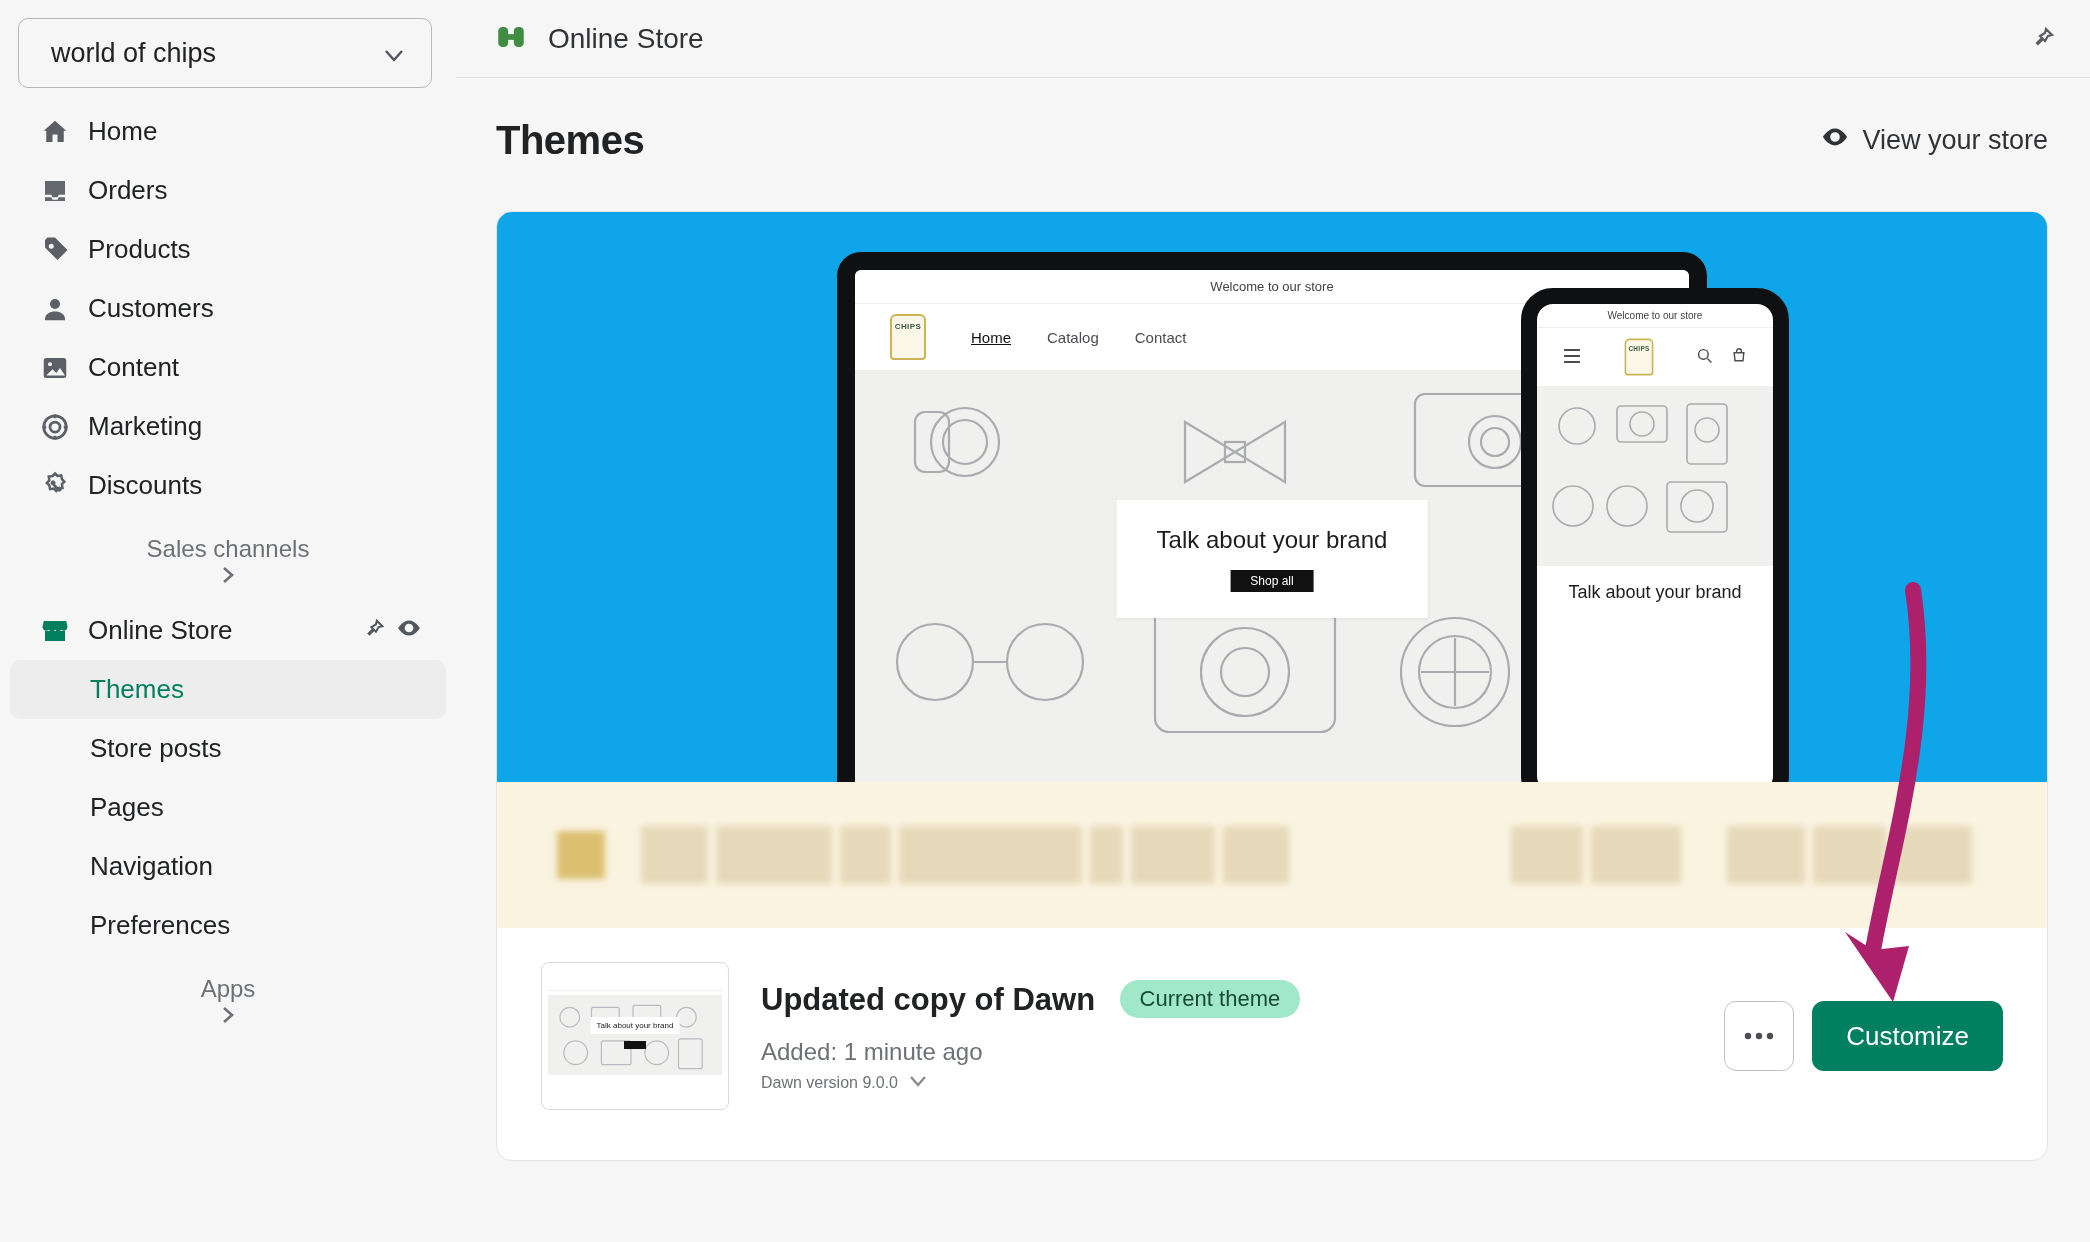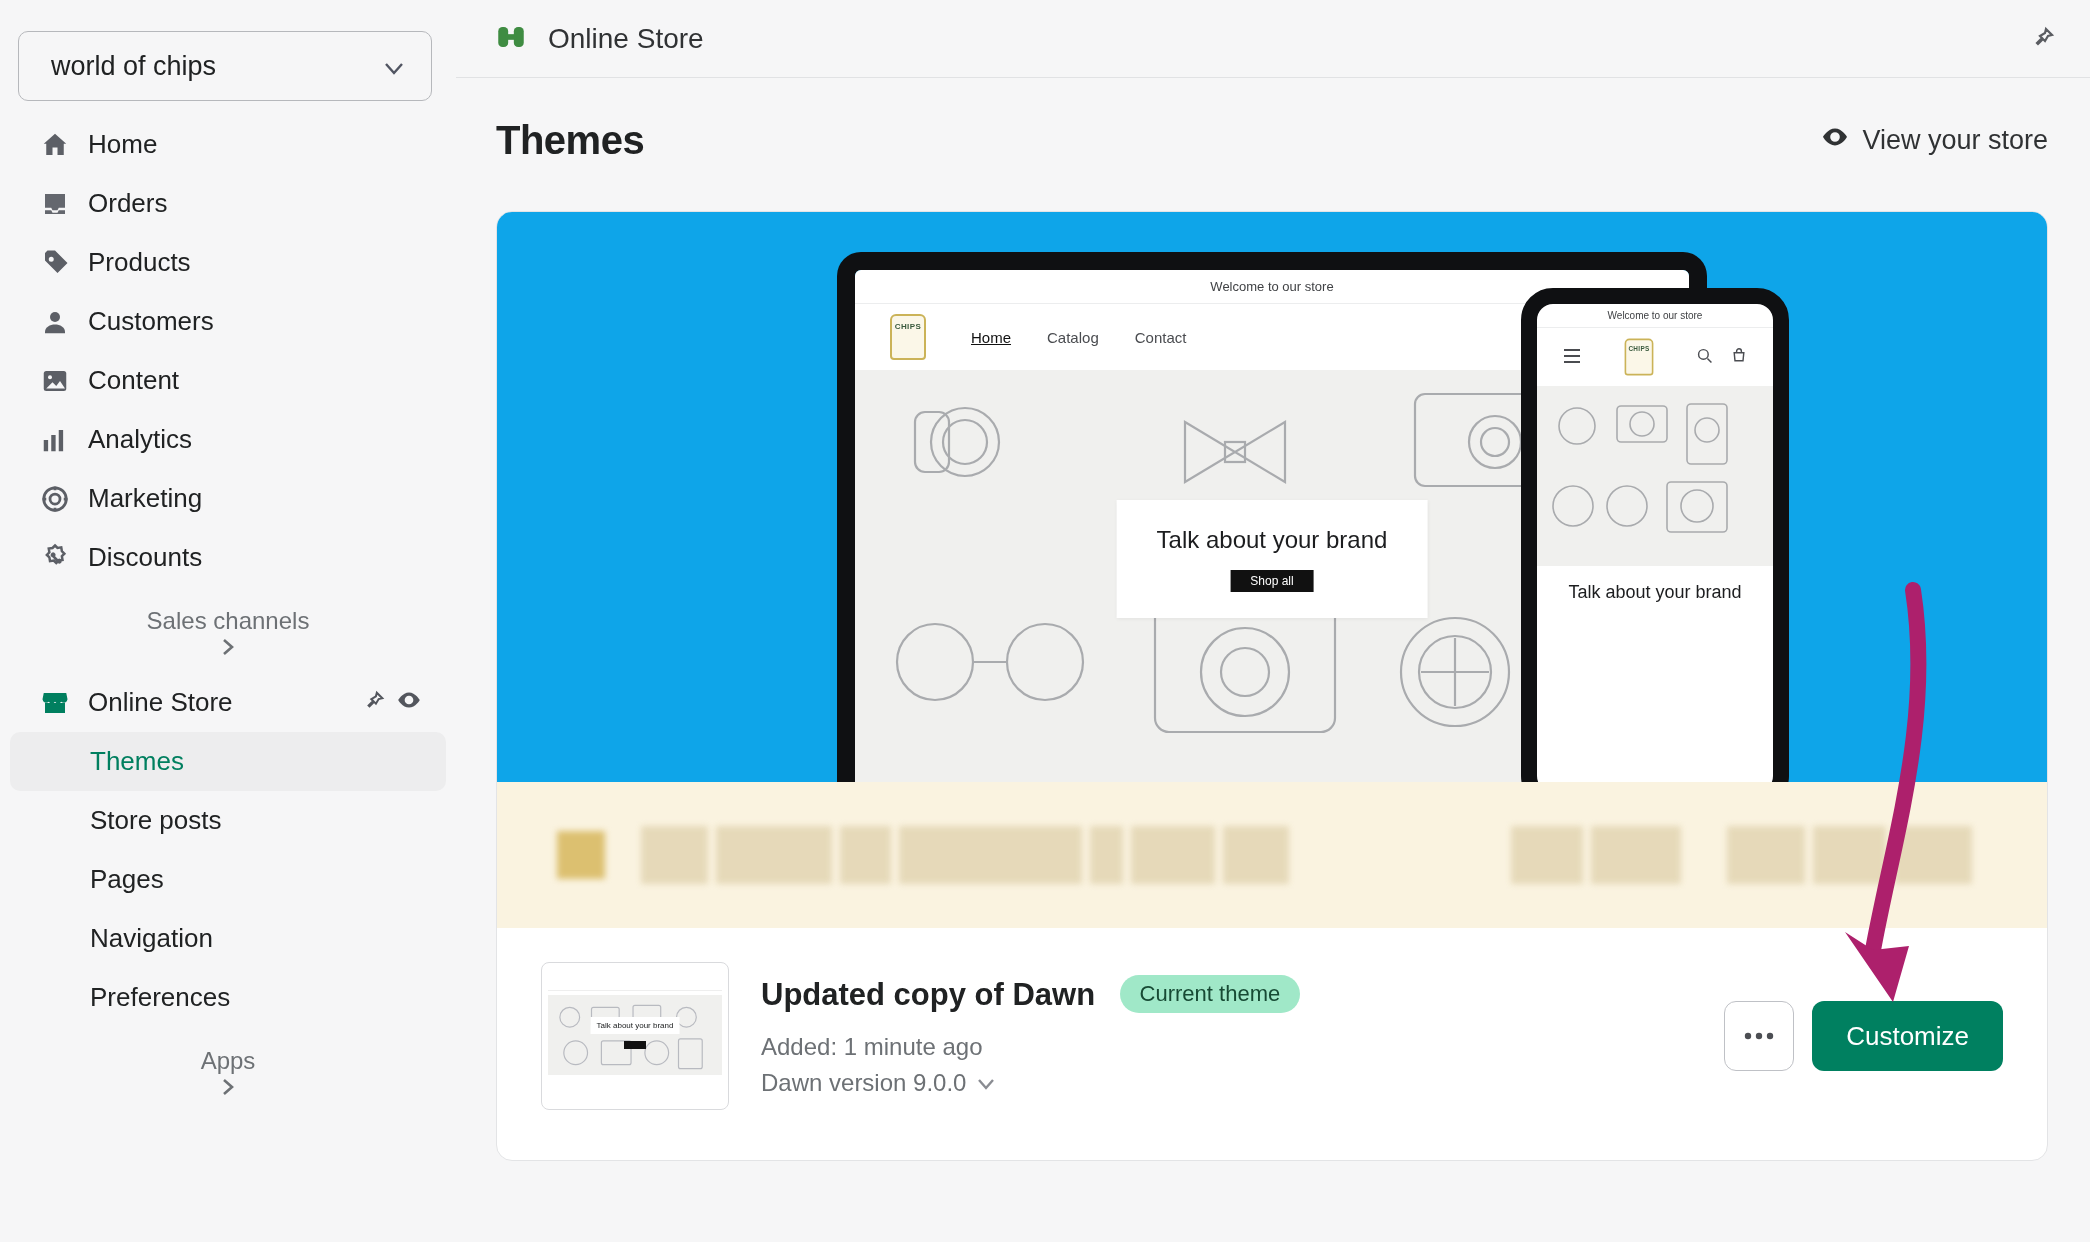--- a/index.html
+++ b/index.html
@@ -12,21 +12,21 @@
     --green:#007f5f;
     --green-dark:#00593d;
     --green-button:#008060;
     --badge:#a0e8c8;
     --header-icon:#3f8c42;
     --arrow:#ad206c;
   }
   *{box-sizing:border-box;font-family:-apple-system,BlinkMacSystemFont,"Segoe UI",Helvetica,Arial,sans-serif;}
   body{margin:0;background:var(--bg);color:var(--text);width:2090px;height:1242px;overflow:hidden;}
   .layout{display:flex;height:100%;}
-  .sidebar{width:456px;flex:0 0 456px;padding:18px 0 0 0;background:var(--bg);margin-top:13px;}
+  .sidebar{width:456px;flex:0 0 456px;padding:18px 0 0 0;background:var(--bg);}
   .store-select{
     margin:0 24px 14px 18px;height:70px;border:1px solid #b6b8bc;border-radius:10px;
     display:flex;align-items:center;justify-content:space-between;padding:0 28px 0 32px;background:#fff0;
   }
   .store-select span{font-size:27px;font-weight:500;}
   .store-select .chev{color:#515562;}
   .nav-item, .sub-item{
     display:flex;align-items:center;gap:18px;height:59px;padding:0 24px 0 30px;font-size:26px;
     color:var(--text);cursor:pointer;border-radius:10px;margin:0 10px;
   }
@@ -89,21 +89,21 @@
   .theme-row{display:flex;align-items:center;padding:34px 44px 50px 44px;gap:32px;}
   .thumb{width:188px;height:148px;border:1px solid #d9dadd;border-radius:8px;background:#fff;padding:6px;position:relative;}
   .thumb-top{height:22px;border-bottom:1px solid #eee;}
   .thumb-hero{height:80px;background:#f0f0ee;margin-top:4px;position:relative;}
   .thumb-hero .tc{position:absolute;top:22px;left:50%;transform:translateX(-50%);background:#fff;font-size:8px;padding:4px 6px;white-space:nowrap;}
   .thumb-hero .tb{position:absolute;top:46px;left:50%;transform:translateX(-50%);background:#111;width:22px;height:8px;}
   .tinfo{flex:1;}
   .tinfo .name{font-size:31px;font-weight:700;display:inline;}
   .badge{display:inline-flex;align-items:center;background:var(--badge);color:#174a34;border-radius:20px;font-size:22px;font-weight:500;padding:6px 20px;margin-left:20px;vertical-align:4px;}
   .tinfo .meta{font-size:24px;color:var(--muted);margin-top:20px;}
-  .tinfo .ver{font-size:24px;color:var(--muted);margin-top:8px;display:flex;align-items:center;gap:12px;}
+  .tinfo .ver{font-size:16px;color:var(--muted);margin-top:8px;display:flex;align-items:center;gap:12px;}
   .actions{display:flex;gap:18px;align-items:center;}
   .dots-btn{width:70px;height:70px;border:1px solid #bfc1c6;border-radius:12px;background:#fff;display:flex;align-items:center;justify-content:center;color:#4c4e53;cursor:pointer;}
   .customize-btn{height:70px;padding:0 34px;border:none;border-radius:12px;background:var(--green-button);color:#fff;font-size:26px;font-weight:500;cursor:pointer;}
 
   .arrow{position:absolute;right:94px;top:368px;pointer-events:none;}
 </style>
 </head>
 <body>
 
 <div class="layout">
@@ -153,30 +153,20 @@
     </div>
     <div class="nav-item">
       <span class="ic">
           <svg viewBox="0 0 24 24" fill="currentColor">
             <rect x="3" y="4" width="18" height="16" rx="2"></rect>
             <circle cx="8" cy="9" r="1.6" fill="#f6f6f7"></circle>
             <path d="M5 18l5-5 3 3 3-4 4 6z" fill="#f6f6f7"></path>
           </svg>
         </span>
       <span>Content</span>
-    </div>
-    <div class="nav-item">
-      <span class="ic">
-          <svg viewBox="0 0 24 24" fill="currentColor">
-            <rect x="3" y="12" width="3.5" height="9"></rect>
-            <rect x="9" y="8" width="3.5" height="13"></rect>
-            <rect x="15" y="4" width="3.5" height="17"></rect>
-          </svg>
-        </span>
-      <span>Analytics</span>
     </div>
     <div class="nav-item">
       <span class="ic">
           <svg viewBox="0 0 24 24" fill="none" stroke="currentColor" stroke-width="2.2">
             <circle cx="12" cy="12" r="9"></circle>
             <circle cx="12" cy="12" r="4"></circle>
             <path d="M12 2v3M12 19v3M2 12h3M19 12h3"></path>
           </svg>
         </span>
       <span>Marketing</span>

